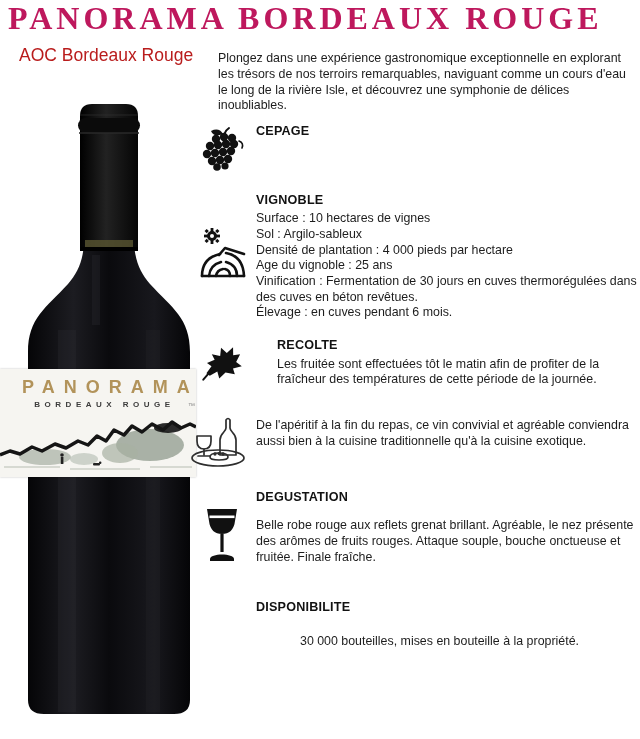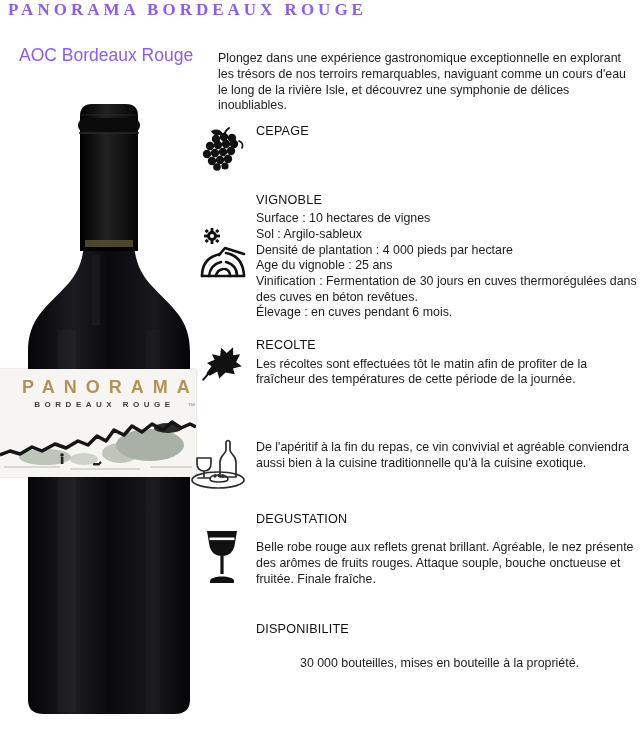--- a/index.html
+++ b/index.html
@@ -1,32 +1,32 @@
 <!DOCTYPE html>
 <html><head>
 <meta charset="utf-8">
 <style>
   html,body{margin:0;padding:0;background:#ffffff;}
   .page{position:relative;width:640px;height:739px;background:#fff;overflow:hidden;
         font-family:"Liberation Sans",sans-serif;color:#1d1d1d;}
 
   .title{position:absolute;left:8px;top:0px;font-family:"Liberation Serif",serif;
-         font-weight:bold;font-size:17px;letter-spacing:4px;color:#8b5cf6;white-space:nowrap;}
-  .subtitle{position:absolute;left:19px;top:45px;font-size:17.5px;color:#8b5cf6;}
+         font-weight:bold;font-size:32px;letter-spacing:4px;color:#be185d;white-space:nowrap;}
+  .subtitle{position:absolute;left:19px;top:45px;font-size:17.5px;color:#b91c1c;}
   .intro{position:absolute;left:218px;top:51px;width:418px;font-size:12.4px;line-height:1.27;}
 
   
   .right-col{position:absolute;left:199px;top:124px;width:440px;font-size:12.4px;line-height:1.26;}
   .section{display:flex;}
   .icon-cell{width:57px;flex:0 0 57px;}
   .body-cell{flex:1;min-width:0;}
-  .sec-heading{font-size:12.6px;font-weight:normal;color:#121212;margin:0 0 3px 0;letter-spacing:.2px;}
+  .sec-heading{font-size:12.6px;font-weight:bold;color:#121212;margin:0 0 3px 0;letter-spacing:.2px;}
   .s-cepage{margin-bottom:17px;}
   .s-vignoble{margin-bottom:17px;}
-  .s-recolte{margin-bottom:36px;}
+  .s-recolte{margin-bottom:14px;gap:21px;}
   .s-accomp{margin-bottom:16px;}
   .s-accomp .sec-par{margin-top:16px;}
   .s-degust{margin-bottom:31px;}
   .s-degust .sec-par{margin-top:13px;}
   .s-dispo .sec-par{margin-top:18px;max-width:318px;margin-left:44px;}
   .icon-grapes{margin-top:1px;}
   .icon-field{margin-top:32px;}
   .icon-leaf{margin-top:3px;}
   .icon-tray{margin-top:13px;margin-left:-10px;}
   .icon-glass{margin-top:17px;margin-left:3px;}
@@ -179,21 +179,21 @@
       <div class="icon-cell">
         <svg class="icon-leaf" width="44" height="42" viewBox="0 0 44 42" aria-hidden="true">
           <g transform="rotate(-8 22 21)">
             <path d="M6,30 L12,24 L8,20 L16,18 L14,12 L22,15 L24,7 L29,13 L36,8 L35,16 L42,16 L37,23 L42,28 L33,29 L34,35 L25,32 L18,37 L17,30 L9,33 Z" fill="#111"></path>
             <path d="M2,36 L10,29" stroke="#111" stroke-width="2" stroke-linecap="round"></path>
           </g>
         </svg>
       </div>
       <div class="body-cell">
         <div class="sec-heading">RECOLTE</div>
-        <div class="sec-par">Les récoltes sont effectuées tôt le matin afin de profiter de la fraîcheur des températures de cette période de la journée.</div>
+        <div class="sec-par">Les fruitée sont effectuées tôt le matin afin de profiter de la fraîcheur des températures de cette période de la journée.</div>
       </div>
     </div>
 
     <div class="section s-accomp">
       <div class="icon-cell">
         <svg class="icon-tray" width="64" height="54" viewBox="0 0 64 54" aria-hidden="true">
           <g stroke="#2e2e2e" stroke-width="1.7" fill="none" stroke-linecap="round" stroke-linejoin="round">
             <ellipse cx="29" cy="43" rx="26" ry="8"></ellipse>
             <path d="M37,5 q2,-3 4,0 l0,8 c0,4 6,5 6,12 l0,15 l-16,0 l0,-15 c0,-7 6,-8 6,-12 Z"></path>
             <path d="M8,21 h14 v5 q0,8 -7,8 q-7,0 -7,-8 Z"></path>

